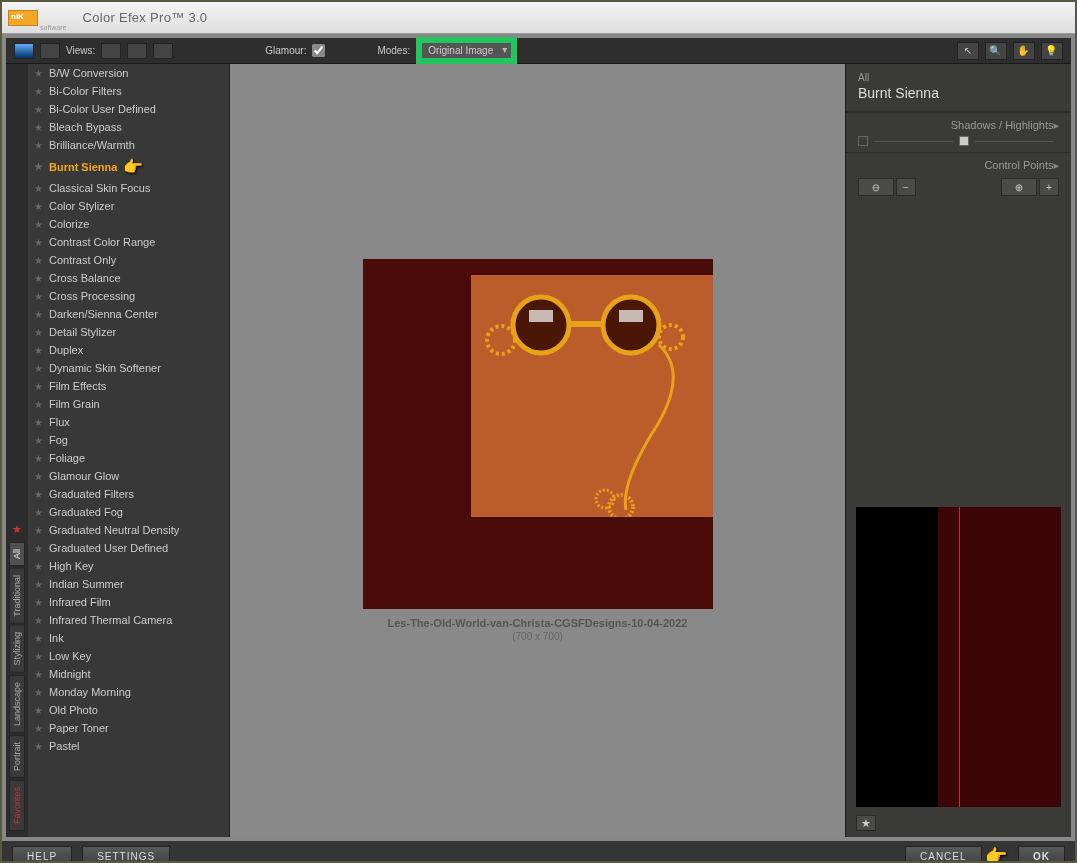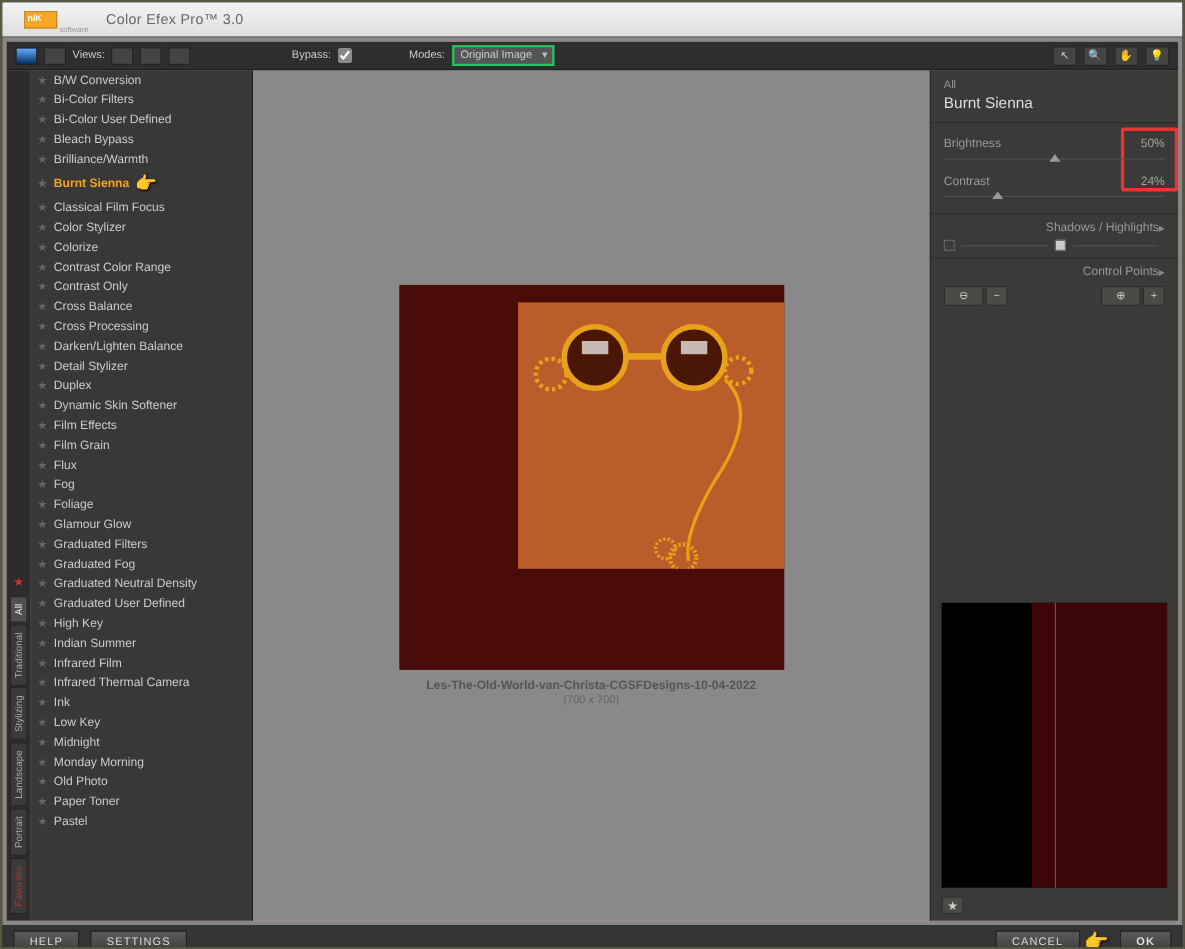--- a/index.html
+++ b/index.html
@@ -1,27 +1,27 @@
 <!DOCTYPE html>
 <html><head>
 <meta charset="utf-8">
 <style>
 * { margin:0; padding:0; box-sizing:border-box; font-family:Arial,Helvetica,sans-serif; font-size:11px; user-select:none; }
 body { background:#2a2a21; width:1077px; height:863px; border:2px solid #595941; overflow:hidden; }
-.titlebar { height:32px; background:linear-gradient(#f4f4f4,#dedede); border-bottom:1px solid #999; display:flex; align-items:center;padding-left:14px; }
+.titlebar { height:32px; background:linear-gradient(#f4f4f4,#dedede); border-bottom:1px solid #999; display:flex; align-items:center; }
 .logo { width:30px; height:16px; background:#f5a623; margin-left:6px; border:1px solid #c4822a; position:relative; }
 .logo::after{content:"niK"; color:#fff; font-size:8px; font-weight:bold; position:absolute; left:2px; top:1px;}
 .logo-soft{font-size:7px; color:#999; margin-left:2px; align-self:flex-end; margin-bottom:2px;}
 .app-title { color:#666; font-size:13px; margin-left:16px; letter-spacing:.3px;}
 .outer { background:#888; padding:4px; height:calc(100% - 22px - 30px); }
 .app { background:#fca5a5; height:100%; display:flex; flex-direction:column; }
 .topbar { height:26px; background:#2e2e2e; border-bottom:1px solid #1a1a1a; display:flex; align-items:center; padding:0 8px; color:#bbb; gap:6px;}
 .tbicon{width:20px;height:16px;background:#444;border:1px solid #222;display:inline-block;}
 .topbar .lbl{font-size:10px;color:#ccc;}
-.topbar .sel{background:#555;border:2px solid #22c55e;color:#ccc;padding:2px 18px 2px 6px;font-size:10px;position:relative;}
+.topbar .sel{background:#555;border:6px solid #22c55e;color:#ccc;padding:2px 18px 2px 6px;font-size:10px;position:relative;}
 .topbar .sel::after{content:"▾";position:absolute;right:4px;top:1px;color:#bbb;}
 .topbar input[type=checkbox]{accent-color:#888;}
 .spacer{flex:1;}
 .topbtn{width:22px;height:18px;background:#444;border:1px solid #222;display:flex;align-items:center;justify-content:center;color:#ccc;font-size:10px;}
 .main{flex:1;display:flex;min-height:0;}
 
 .cats{width:22px;background:#2c2c2c;display:flex;flex-direction:column-reverse;align-items:center;padding-bottom:6px;}
 .cat{writing-mode:vertical-rl;transform:rotate(180deg);color:#aaa;font-size:9px;padding:6px 2px;margin-top:2px;background:#3a3a3a;border:1px solid #252525;cursor:pointer;}
 .cat.active{background:#505050;color:#eee;}
 .cat.fav{color:#b33;}
@@ -91,21 +91,21 @@
 <div class="app">
 
 <div class="topbar">
   <span class="tbicon" style="background:linear-gradient(#6af,#036);"></span>
   <span class="tbicon"></span>
   <span class="lbl">Views:</span>
   <span class="tbicon"></span>
   <span class="tbicon"></span>
   <span class="tbicon"></span>
   <span style="width:80px"></span>
-  <span class="lbl">Bypass:</span>
+  <span class="lbl">Glamour:</span>
   <input type="checkbox" checked="" style="">
   <span style="width:40px"></span>
   <span class="lbl">Modes:</span>
   <span class="sel">Original Image</span>
   <span class="spacer"></span>
   <span class="topbtn">↖</span>
   <span class="topbtn">🔍</span>
   <span class="topbtn">✋</span>
   <span class="topbtn">💡</span>
 </div>
@@ -143,21 +143,21 @@
             <span class="star">★</span>
             <span>Brilliance/Warmth</span>
           </div>
           <div class="filter selected">
             <span class="star">★</span>
             <span>Burnt Sienna</span>
             <span class="pointer">👉</span>
           </div>
           <div class="filter">
             <span class="star">★</span>
-            <span>Classical Film Focus</span>
+            <span>Classical Skin Focus</span>
           </div>
           <div class="filter">
             <span class="star">★</span>
             <span>Color Stylizer</span>
           </div>
           <div class="filter">
             <span class="star">★</span>
             <span>Colorize</span>
           </div>
           <div class="filter">
@@ -171,21 +171,21 @@
           <div class="filter">
             <span class="star">★</span>
             <span>Cross Balance</span>
           </div>
           <div class="filter">
             <span class="star">★</span>
             <span>Cross Processing</span>
           </div>
           <div class="filter">
             <span class="star">★</span>
-            <span>Darken/Lighten Balance</span>
+            <span>Darken/Sienna Center</span>
           </div>
           <div class="filter">
             <span class="star">★</span>
             <span>Detail Stylizer</span>
           </div>
           <div class="filter">
             <span class="star">★</span>
             <span>Duplex</span>
           </div>
           <div class="filter">
@@ -300,39 +300,20 @@
     </div>
     <div class="caption">Les-The-Old-World-van-Christa-CGSFDesigns-10-04-2022</div>
     <div class="dims">(700 x 700)</div>
   </div>
 
   <div class="right">
     <div class="r-head">
       <div class="small">All</div>
       <div class="big">Burnt Sienna</div>
     </div>
-    <div class="params">
-      <div class="hl-box"></div>
-      <div class="param-row">
-        <span>Brightness</span>
-        <span>50%</span>
-      </div>
-      <div class="slider-track">
-        <div class="slider-line"></div>
-              <div class="slider-notch" style="left:48%"></div>
-      </div>
-      <div class="param-row">
-        <span>Contrast</span>
-        <span>24%</span>
-      </div>
-      <div class="slider-track">
-        <div class="slider-line"></div>
-              <div class="slider-notch" style="left:22%"></div>
-      </div>
-    </div>
 
     <div class="section">
       <div class="title">
               <span>Shadows / Highlights</span>
               <span class="arrow">▸</span>
             </div>
       <div class="sh-row">
         <span class="sh-box"></span>
         <div style="flex:1;height:1px;background:#555;margin:0 6px"></div>
         <span class="sh-box" style="background:#ccc"></span>

